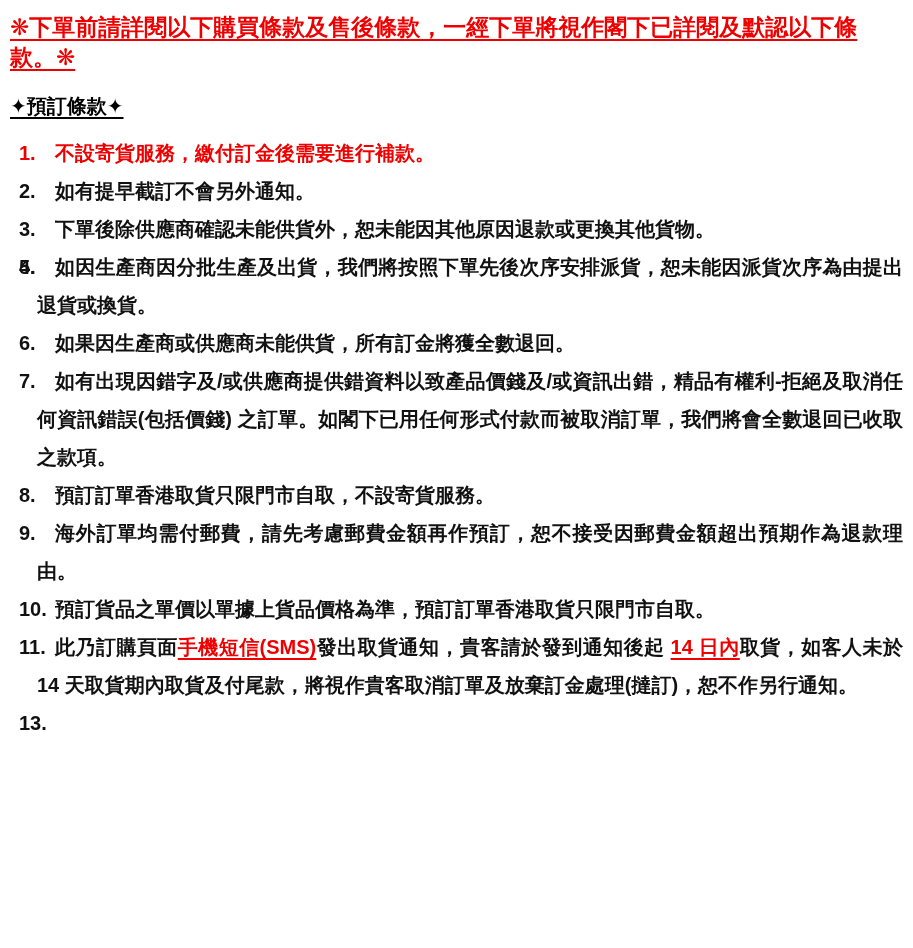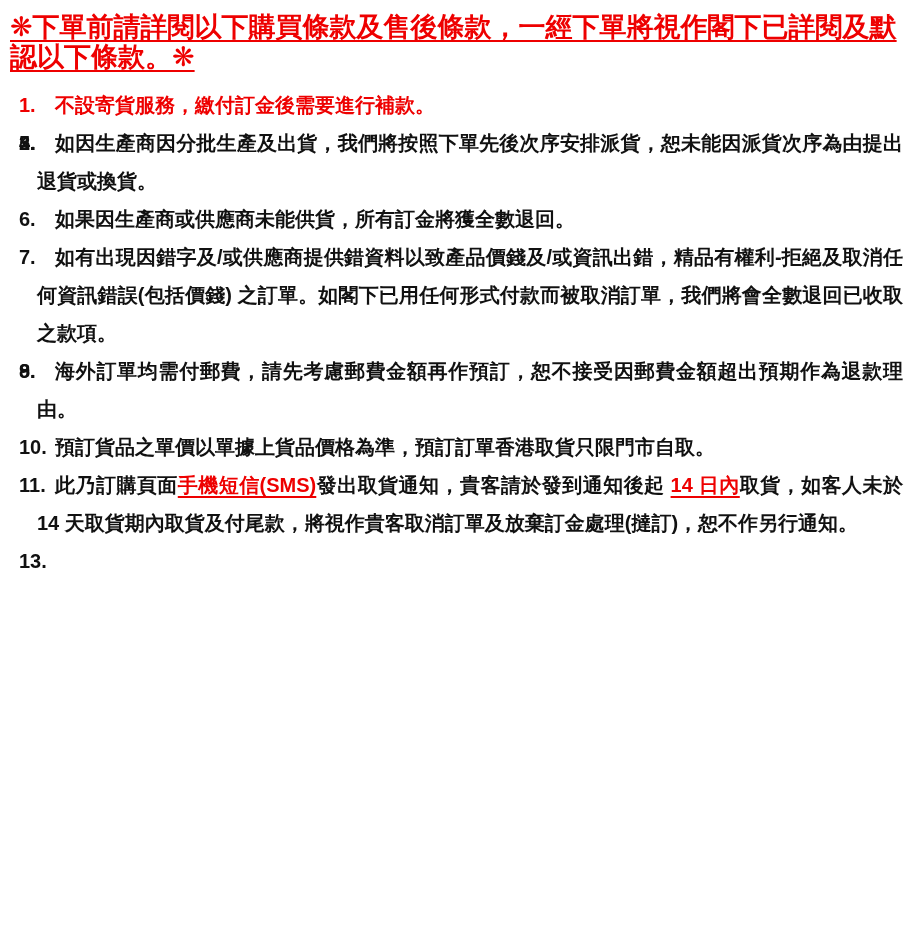--- a/index.html
+++ b/index.html
@@ -14,21 +14,21 @@
     min-height:948px;
     font-family:"Liberation Sans","DejaVu Sans",sans-serif;
     font-weight:700;
     color:var(--ink);
     -webkit-font-smoothing:antialiased;
   }
   .doc{padding:12px 10px 8px 10px;}
 
   .title{
     color:var(--red);
-    font-size:27px;
+    font-size:23px;
     line-height:30px;
     text-decoration:underline;
     text-underline-offset:4px;
     margin:0;
   }
 
   .section-heading{
     margin-top:20px;
     font-size:20px;
     line-height:28px;
@@ -65,34 +65,37 @@
     margin-top:36px;
   }
 </style>
 </head>
 <body>
 
 <div class="doc">
 
   <div class="title">❋下單前請詳閱以下購買條款及售後條款，一經下單將視作閣下已詳閱及默認以下條款。❋</div>
 
+  <div class="section-heading">✦預訂條款✦</div>
 
   <div class="terms-list">
 
     <div class="term-item red">
       <span class="num">1.</span>
       <span class="seg">不設寄貨服務，繳付訂金後需要進行補款。</span>
     </div>
 
     <div class="term-item">
       <span class="num">2.</span>
+      <span class="seg">如有提早截訂不會另外通知。</span>
     </div>
 
     <div class="term-item">
       <span class="num">3.</span>
+      <span class="seg">下單後除供應商確認未能供貨外，恕未能因其他原因退款或更換其他貨物。</span>
     </div>
 
     <div class="term-item">
       <span class="num">4.</span>
     </div>
 
     <div class="term-item">
       <span class="num">5.</span>
       <span class="seg">如因生產商因分批生產及出貨，我們將按照下單先後次序安排派貨，恕未能因派貨次序為由提出退貨或換貨。</span>
     </div>
@@ -102,20 +105,21 @@
       <span class="seg">如果因生產商或供應商未能供貨，所有訂金將獲全數退回。</span>
     </div>
 
     <div class="term-item">
       <span class="num">7.</span>
       <span class="seg">如有出現因錯字及/或供應商提供錯資料以致產品價錢及/或資訊出錯，精品有權利-拒絕及取消任何資訊錯誤(包括價錢) 之訂單。如閣下已用任何形式付款而被取消訂單，我們將會全數退回已收取之款項。</span>
     </div>
 
     <div class="term-item">
       <span class="num">8.</span>
+      <span class="seg">預訂訂單香港取貨只限門市自取，不設寄貨服務。</span>
     </div>
 
     <div class="term-item">
       <span class="num">9.</span>
       <span class="seg">海外訂單均需付郵費，請先考慮郵費金額再作預訂，恕不接受因郵費金額超出預期作為退款理由。</span>
     </div>
 
     <div class="term-item">
       <span class="num">10.</span>
       <span class="seg">預訂貨品之單價以單據上貨品價格為準，預訂訂單香港取貨只限門市自取。</span>

